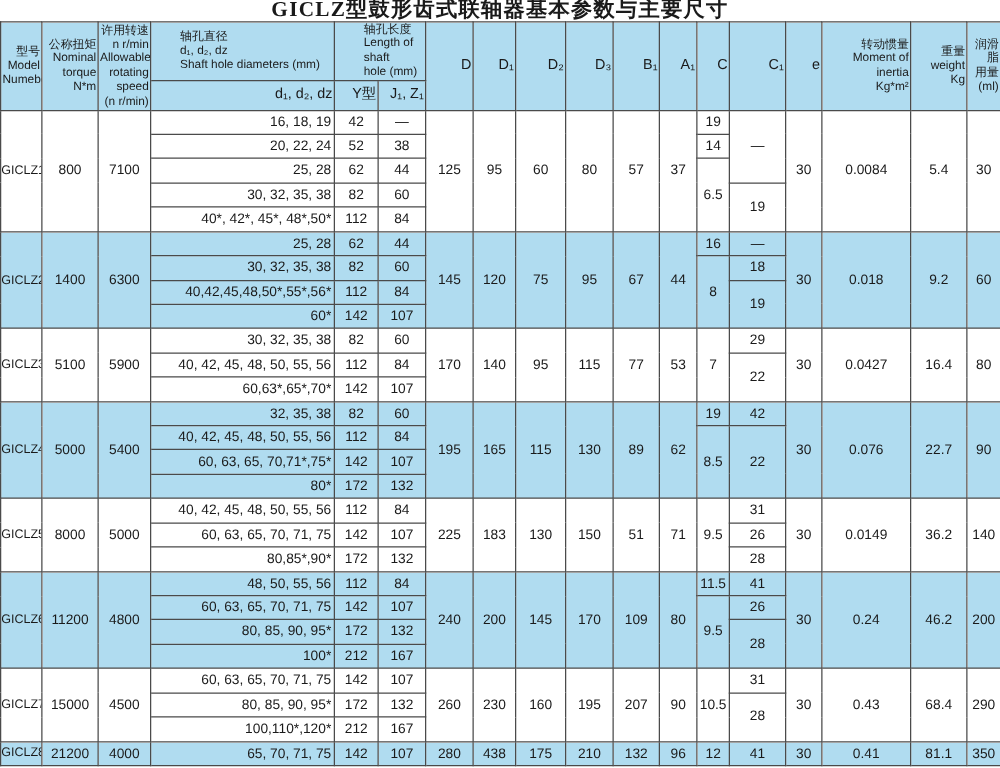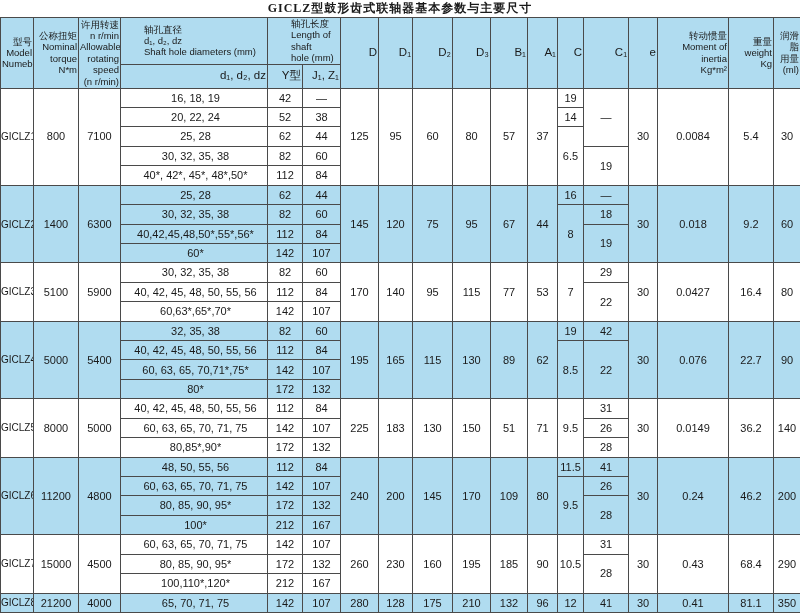--- a/index.html
+++ b/index.html
@@ -7,21 +7,21 @@
   body {
     font-family: "Liberation Sans", sans-serif;
     color: var(--text, #1a1a1a);
     background: #ffffff;
   }
   .page { width: 800px; height: 614px; overflow: hidden; background: #fff; }
   .title {
     height: 17px; line-height: 16px;
     text-align: center;
     font-family: "Liberation Serif", serif;
-    font-weight: bold; font-size: 12px; letter-spacing: 1px;
+    font-weight: bold; font-size: 17px; letter-spacing: 1px;
     white-space: nowrap;
   }
   table.spec {
     border-collapse: collapse;
     table-layout: fixed;
     width: 800px; height: 596px;
   }
   th, td {
     border: 1px solid var(--grid, #4a4a4a);
     text-align: center; vertical-align: middle;
@@ -31,21 +31,21 @@
     background: var(--band, #b0dcf0);
     font-weight: normal; font-size: 9.5px; line-height: 1.2;
     white-space: pre-line;
     text-align: right;
   }
   th.sym { font-size: 11.5px; }
   th.left { text-align: left; padding-left: 23px; }
   thead tr.h1 { height: 44px; }
   thead tr.h2 { height: 24px; }
   td { font-size: 11px; line-height: 1.3; }
-  td.dia { text-align: center; padding-left: 5px; padding-right: 2px; margin-left: 16px; }
+  td.dia { text-align: right; padding-left: 5px; padding-right: 2px; margin-left: 16px; }
   td.model { font-size: 10px; padding: 0; text-align: center; }
   tr.alt td { background: var(--band, #b0dcf0); }
 </style>
 </head>
 <body>
 
 <div class="page">
   <div class="title">GICLZ型鼓形齿式联轴器基本参数与主要尺寸</div>
 
   <table class="spec">
@@ -340,21 +340,21 @@
           <td rowspan="3" class="model">GICLZ7</td>
           <td rowspan="3">15000</td>
           <td rowspan="3">4500</td>
           <td class="dia">60, 63, 65, 70, 71, 75</td>
           <td>142</td>
           <td>107</td>
           <td rowspan="3">260</td>
           <td rowspan="3">230</td>
           <td rowspan="3">160</td>
           <td rowspan="3">195</td>
-          <td rowspan="3">185</td>
+          <td rowspan="3">207</td>
           <td rowspan="3">90</td>
           <td rowspan="3">10.5</td>
           <td>31</td>
           <td rowspan="3">30</td>
           <td rowspan="3">0.43</td>
           <td rowspan="3">68.4</td>
           <td rowspan="3">290</td>
         </tr>
         <tr>
           <td class="dia">80, 85, 90, 95*</td>
@@ -368,21 +368,21 @@
           <td>167</td>
         </tr>
         <tr class="alt">
           <td class="model">GICLZ8</td>
           <td>21200</td>
           <td>4000</td>
           <td class="dia">65, 70, 71, 75</td>
           <td>142</td>
           <td>107</td>
           <td>280</td>
-          <td>128</td>
+          <td>438</td>
           <td>175</td>
           <td>210</td>
           <td>132</td>
           <td>96</td>
           <td>12</td>
           <td>41</td>
           <td>30</td>
           <td>0.41</td>
           <td>81.1</td>
           <td>350</td>

